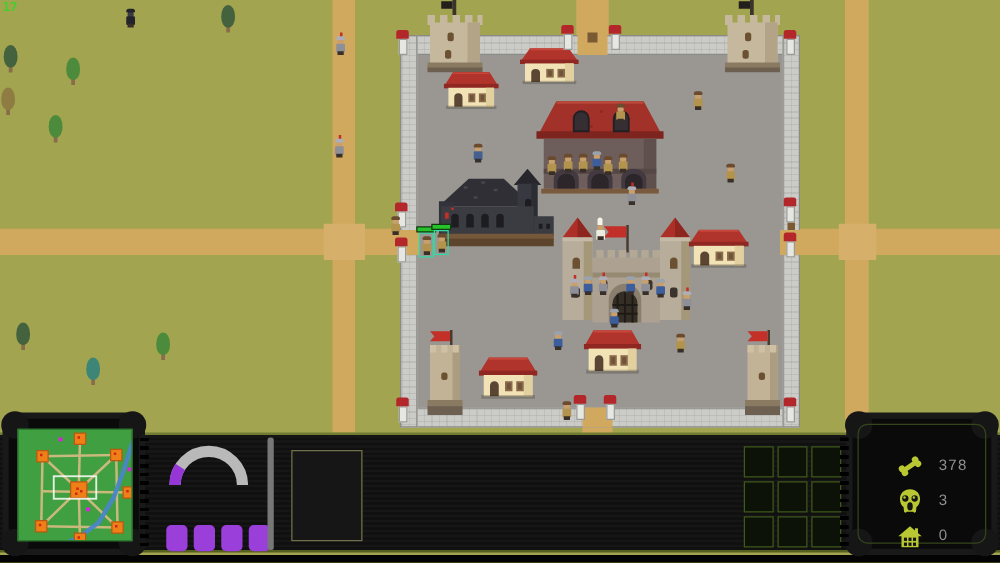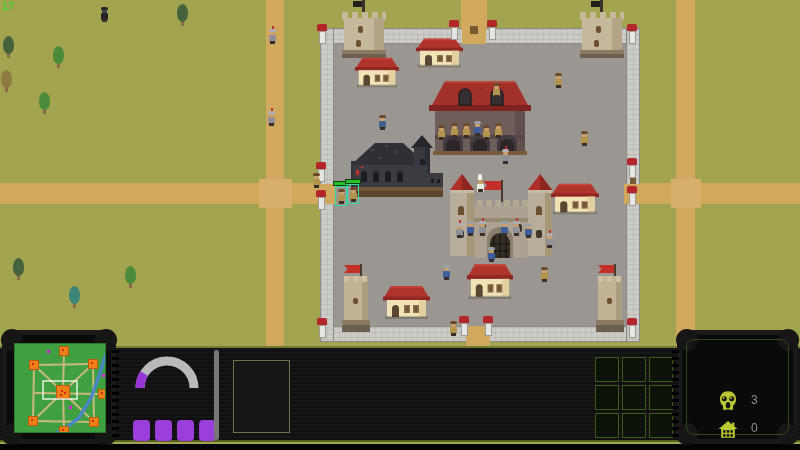--- a/index.html
+++ b/index.html
@@ -657,20 +657,32 @@
       <div class="cell"></div>
     </div>
   <div class="teeth" style="left:672px;top:350px;height:88px"></div>
 
   <div class="device" id="res-dev">
     <div class="claw" style="left:-6px;top:-6px"></div>
     <div class="claw" style="right:-6px;top:-6px"></div>
     <div class="claw" style="left:-6px;bottom:-6px"></div>
     <div class="claw" style="right:-6px;bottom:-6px"></div>
     <div id="res-inner">
+      <div class="res-row" style="top:20px">
+        <svg width="22" height="22" viewBox="0 0 20 20">
+          <g fill="#b9c832" transform="rotate(-35 10 10)">
+            <rect x="4" y="8.2" width="12" height="3.6" rx="1.8"></rect>
+            <circle cx="4.2" cy="8.2" r="2.4"></circle>
+              <circle cx="4.2" cy="11.8" r="2.4"></circle>
+            <circle cx="15.8" cy="8.2" r="2.4"></circle>
+              <circle cx="15.8" cy="11.8" r="2.4"></circle>
+          </g>
+        </svg>
+        <span class="res-val">378</span>
+      </div>
       <div class="res-row" style="top:48px">
         <svg width="22" height="22" viewBox="0 0 20 20">
           <path fill="#b9c832" d="M10 1.2c-4.5 0-7.3 3.1-7.3 7.1 0 2.6 1 4.7 2.6 5.9l.4 3.5c.1.8 2 .8 2 0h4.6c0 .8 1.9.8 2 0l.4-3.5c1.6-1.2 2.6-3.3 2.6-5.9 0-4-2.8-7.1-7.3-7.1z"></path>
           <circle cx="6.6" cy="8" r="2.3" fill="#141414"></circle>
             <circle cx="13.4" cy="8" r="2.3" fill="#141414"></circle>
           <circle cx="6" cy="7.2" r="0.9" fill="#b9c832"></circle>
             <circle cx="12.8" cy="7.2" r="0.9" fill="#b9c832"></circle>
           <ellipse cx="10" cy="13.8" rx="2" ry="3" fill="#141414"></ellipse>
         </svg>
         <span class="res-val">3</span>

